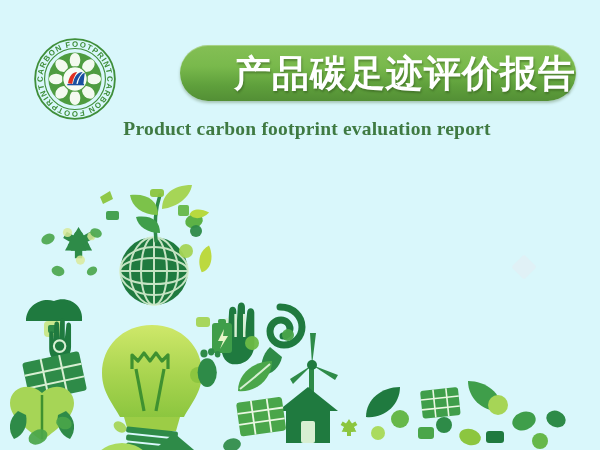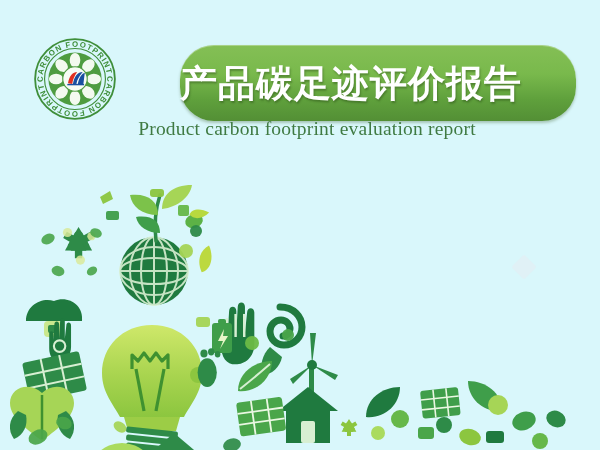--- a/index.html
+++ b/index.html
@@ -23,43 +23,43 @@
   }
 
   
   #logo{
     position:absolute;left:33px;top:37px;width:84px;height:84px;
   }
   #logo svg{display:block;width:84px;height:84px;}
 
   
   #title-banner{
-    position:absolute;left:180px;top:45px;width:396px;height:76px;
+    position:absolute;left:180px;top:45px;width:396px;height:56px;
     border-radius:34px;
     background:linear-gradient(180deg,#84bf55 0%,#79b94c 38%,#5fa03c 72%,#538f35 100%);
     box-shadow:0 2px 3px rgba(60,95,40,.33), inset 0 1px 0 rgba(255,255,255,.30);
-    display:flex;align-items:center;justify-content:flex-start;
+    display:flex;align-items:center;justify-content:flex-end;
   }
   #title-text{
     font-family:"DejaVu Sans","Liberation Sans",sans-serif;
     font-weight:bold;
     font-size:37px;
     letter-spacing:1px;
     color:#ffffff;
     text-shadow:1px 2px 2px rgba(45,80,25,.45);
     white-space:nowrap;
     line-height:1;
   }
   #subtitle{
     position:absolute;left:0;top:118px;width:600px;
     text-align:center;
     padding-left:14px;
     box-sizing:border-box;
     font-family:"Liberation Serif","DejaVu Serif",serif;
-    font-weight:normal;
+    font-weight:bold;
     font-size:19.5px;
     color:#3f7a42;
     letter-spacing:.2px;
   }
 
   
   #art{
     position:absolute;left:0;top:175px;width:600px;height:275px;
   }
   #art svg{display:block;width:600px;height:275px;}

